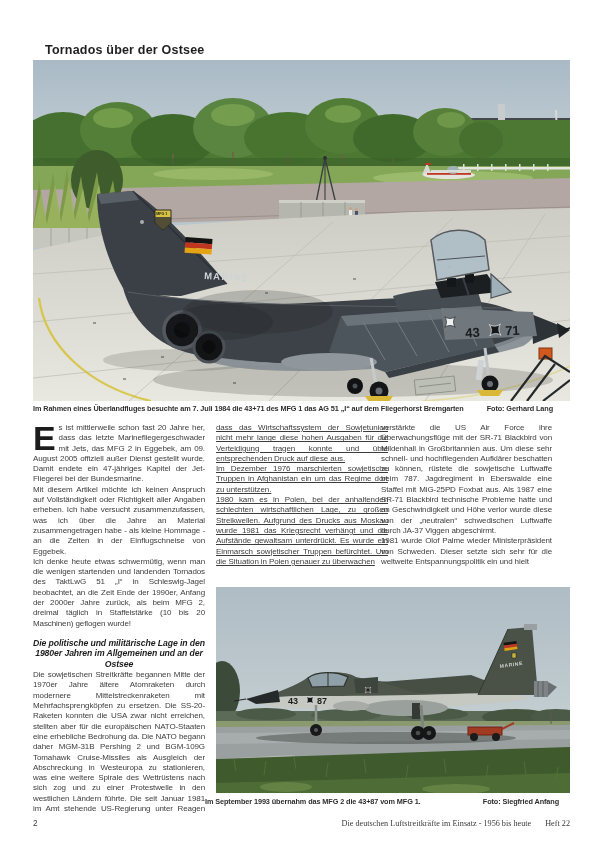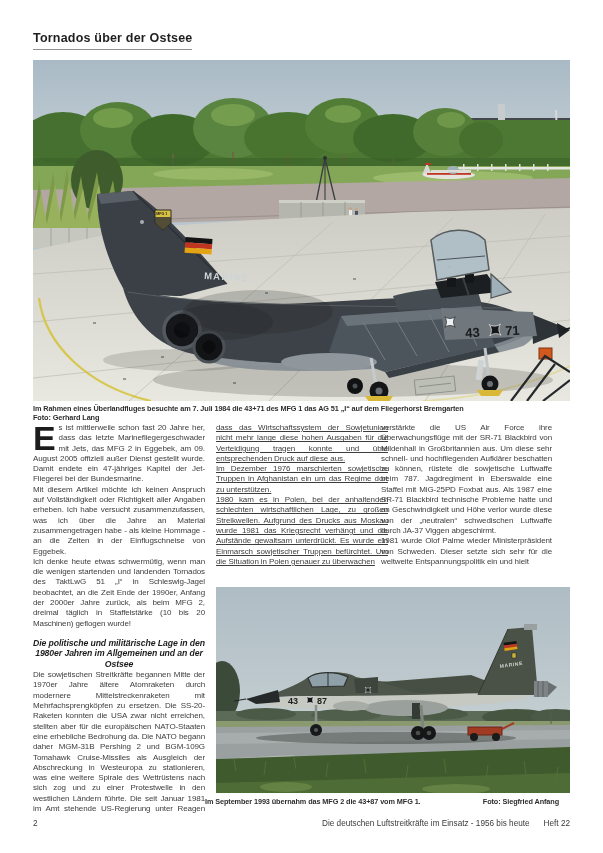--- a/index.html
+++ b/index.html
@@ -1,42 +1,42 @@
 <!DOCTYPE html>
 <html lang="de"><head>
 <meta charset="utf-8">
 <style>
   html,body{margin:0;padding:0;background:#ffffff;}
   .page{position:relative;width:603px;height:853px;background:#ffffff;overflow:hidden;
         font-family:"Liberation Sans", sans-serif;color:#3a3a3a;}
-  .page-title{position:absolute;left:33px;top:31px;margin:0;font-size:12.5px;font-weight:bold;
+  .page-title{position:absolute;left:33px;top:31px;margin:12px;font-size:12.5px;font-weight:bold;
         color:#1f1f1f;letter-spacing:.2px;border-bottom:1px solid #8f8f8f;padding-bottom:4px;}
   .photo{position:absolute;overflow:hidden;background:#b9c6ce;}
   .photo svg{display:block;}
   #photo1{left:33px;top:60px;width:537px;height:341px;}
   #photo2{left:216px;top:587px;width:354px;height:206px;}
   .caption{position:absolute;display:flex;justify-content:space-between;align-items:baseline;
         font-size:7.3px;font-weight:bold;color:#2e2e2e;letter-spacing:-.1px;white-space:nowrap;}
-  #caption1{left:33px;top:404px;width:520px;flex-direction:column;}
+  #caption1{left:33px;top:404px;width:520px;}
   #caption2{left:205px;top:797px;width:354px;}
   .columns{position:absolute;left:33px;top:423px;width:537px;height:392px;}
   .col{position:absolute;top:0;font-size:8px;line-height:10.3px;text-align:justify;
         letter-spacing:-.1px;color:#3d3d3d;overflow:hidden;hyphens:auto;-webkit-hyphens:auto;}
   #col1{left:0;width:172px;height:392px;}
   #col2{left:183px;width:172px;height:166px;text-decoration:underline;}
   #col3{left:348px;width:171px;height:166px;}
   .col p{margin:0;}
   .dropcap{float:left;font-size:34px;line-height:29px;font-weight:bold;color:#1c1c1c;
         margin:1px 3px 0 0;}
   .subhead{font-size:8.7px;font-weight:bold;text-align:center;line-height:10.4px;
         color:#1d1d1d;margin:9px 0 1px 0;letter-spacing:-.1px;font-style:italic;}
   .footer{position:absolute;left:33px;top:819px;width:537px;display:flex;
         justify-content:space-between;align-items:baseline;font-size:8.2px;color:#3a3a3a;}
   .footer .issue{margin-left:14px;}
-  .footer-right{white-space:nowrap;}
+  .footer-right{white-space:nowrap;font-family:Liberation Serif, serif;}
 </style>
 </head>
 <body>
 
 <div class="page">
 
   <h1 class="page-title">Tornados über der Ostsee</h1>
 
   <div class="photo" id="photo1">
     <svg width="537" height="341" viewBox="0 0 537 341" preserveAspectRatio="none">

